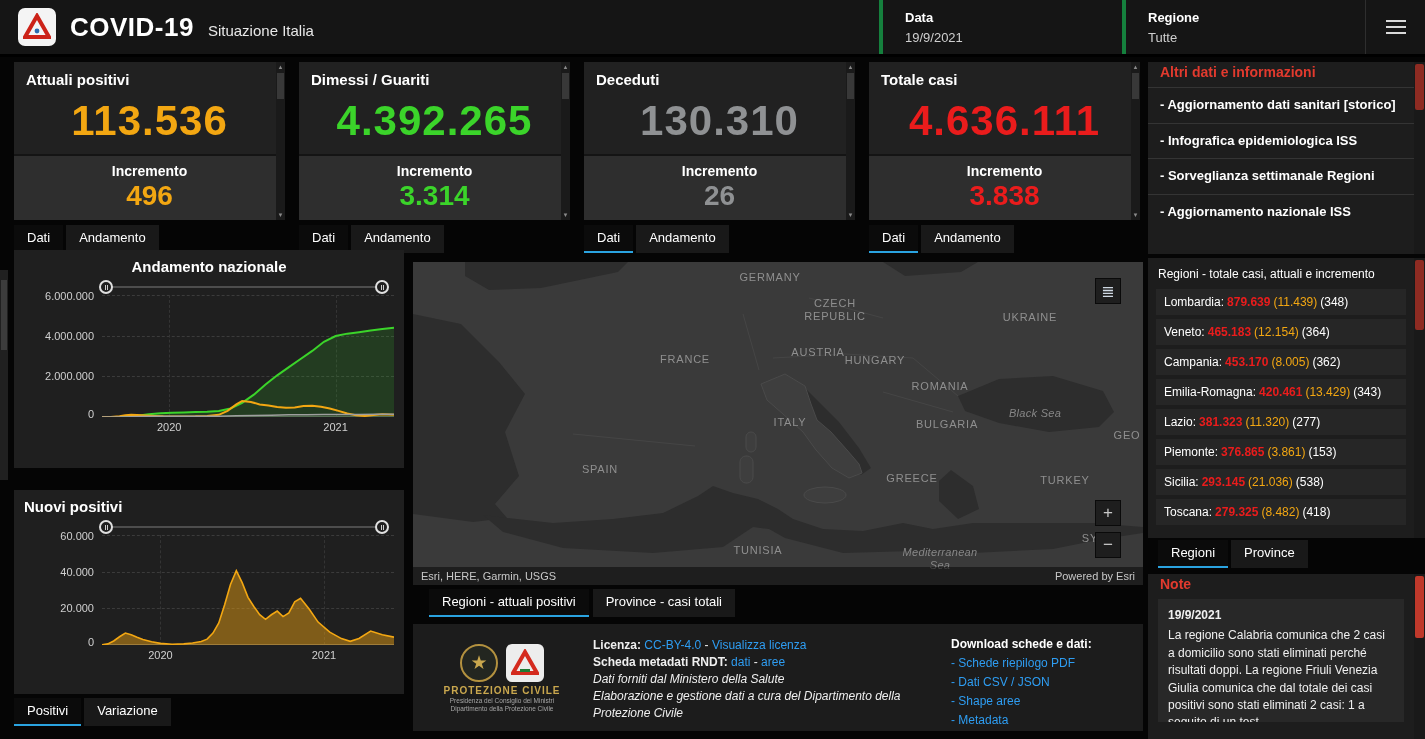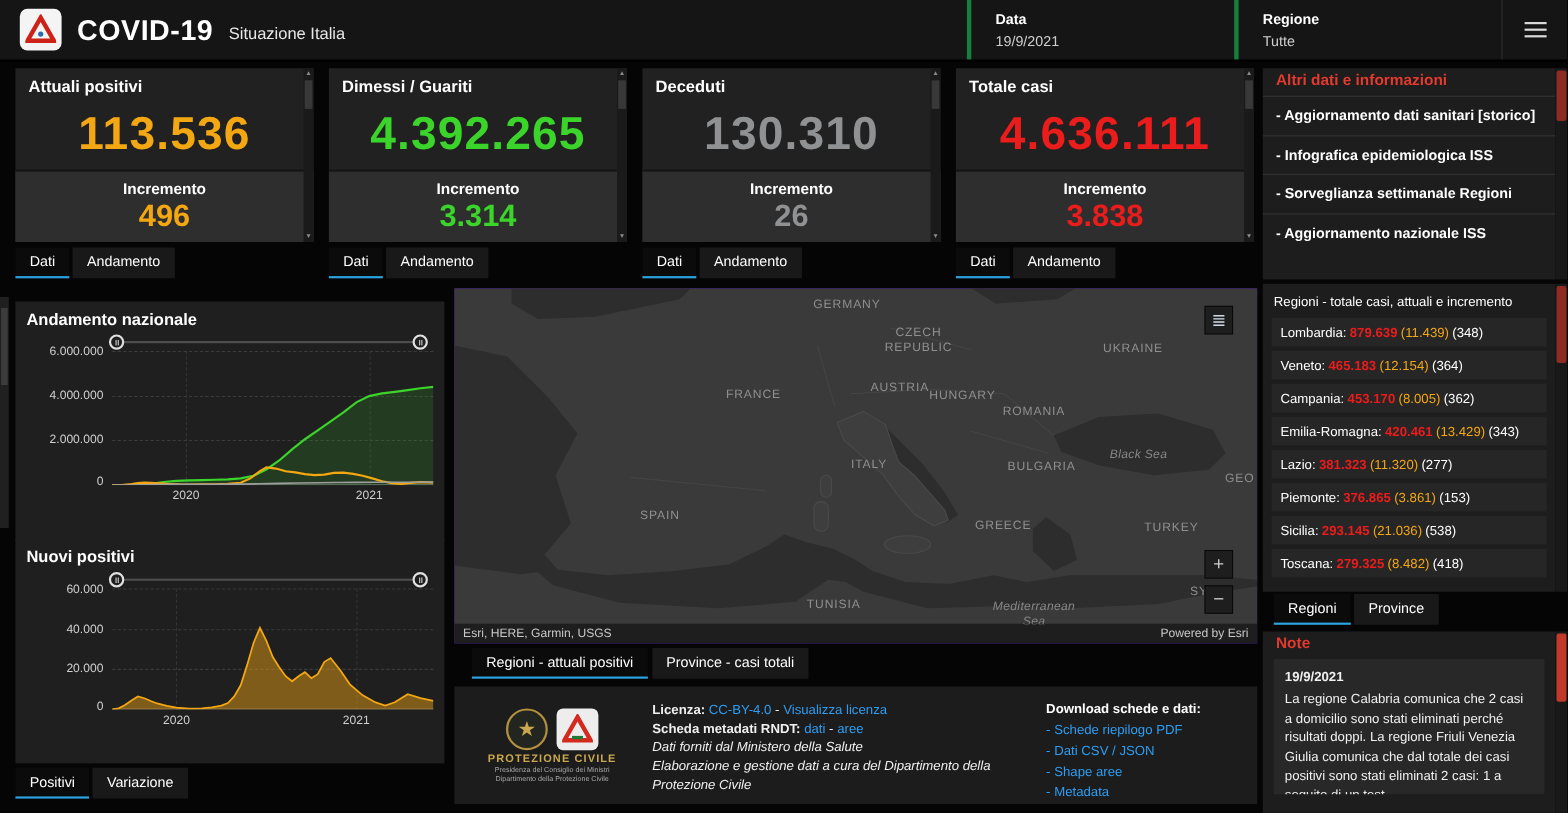--- a/index.html
+++ b/index.html
@@ -32,21 +32,21 @@
   .card-scroll .thumb { position:absolute; left:1px; right:1px; top:11px; height:26px; background:#383838; }
   .sc-arrow { position:absolute; left:0; width:9px; text-align:center; font-size:6px; color:#8a8a8a; top:2px; }
   .sc-arrow.bottom { top:auto; bottom:2px; }
 
   .tabs { display:flex; gap:3px; margin-top:5px; }
   .tab { padding:5px 13px 6px; font-size:13px; color:#fff; background:#191919; border-bottom:2px solid transparent; cursor:pointer; white-space:nowrap; }
   .tab.active { background:#0b0b0b; border-bottom-color:#2aa3e0; }
 
   
   .chart-card { position:absolute; left:14px; width:390px; background:#1f1f1f; padding:8px 10px 4px; }
-  #chart1 { top:274px; height:218px; }
+  #chart1 { top:250px; height:218px;text-align:center; }
   #chart2 { top:490px; height:204px; }
   .chart-title { font-size:15px; font-weight:bold; color:#fff; margin-bottom:3px; }
   .range-slider { margin-left:78px; margin-right:8px; height:17px; position:relative; }
   .range-slider::before { content:''; position:absolute; left:5px; right:5px; top:8px; height:2px; background:#4d4d4d; }
   .rhandle { position:absolute; top:2px; width:14px; height:14px; border-radius:50%; background:#1f1f1f; border:2px solid #e0e0e0;
              display:flex; align-items:center; justify-content:center; gap:1px; cursor:ew-resize; }
   .rhandle i { width:1px; height:5px; background:#cfcfcf; }
   .rhandle.left { left:-3px; } .rhandle.right { right:-3px; }
   .chart-body { display:flex; }
   #chart1 .chart-body { height:122px; } #chart2 .chart-body { height:110px; }
@@ -339,21 +339,21 @@
       <path d="M470,130 L540,150"></path>
     </g>
   </svg>
 
   <span class="map-label" style="left:357px;top:15px">GERMANY</span>
   <span class="map-label wrap" style="left:422px;top:48px">CZECH REPUBLIC</span>
   <span class="map-label" style="left:617px;top:55px">UKRAINE</span>
   <span class="map-label" style="left:272px;top:97px">FRANCE</span>
   <span class="map-label" style="left:405px;top:90px">AUSTRIA</span>
   <span class="map-label" style="left:462px;top:98px">HUNGARY</span>
-  <span class="map-label" style="left:527px;top:112px">ROMANIA</span>
+  <span class="map-label" style="left:527px;top:124px">ROMANIA</span>
   <span class="map-label" style="left:377px;top:160px">ITALY</span>
   <span class="map-label" style="left:534px;top:162px">BULGARIA</span>
   <span class="map-label sea" style="left:622px;top:151px">Black Sea</span>
   <span class="map-label" style="left:187px;top:207px">SPAIN</span>
   <span class="map-label" style="left:499px;top:216px">GREECE</span>
   <span class="map-label" style="left:652px;top:218px">TURKEY</span>
   <span class="map-label" style="left:714px;top:173px">GEO</span>
   <span class="map-label" style="left:345px;top:288px">TUNISIA</span>
   <span class="map-label sea wrap" style="left:527px;top:297px">Mediterranean Sea</span>
   <span class="map-label" style="left:677px;top:276px">SY</span>

